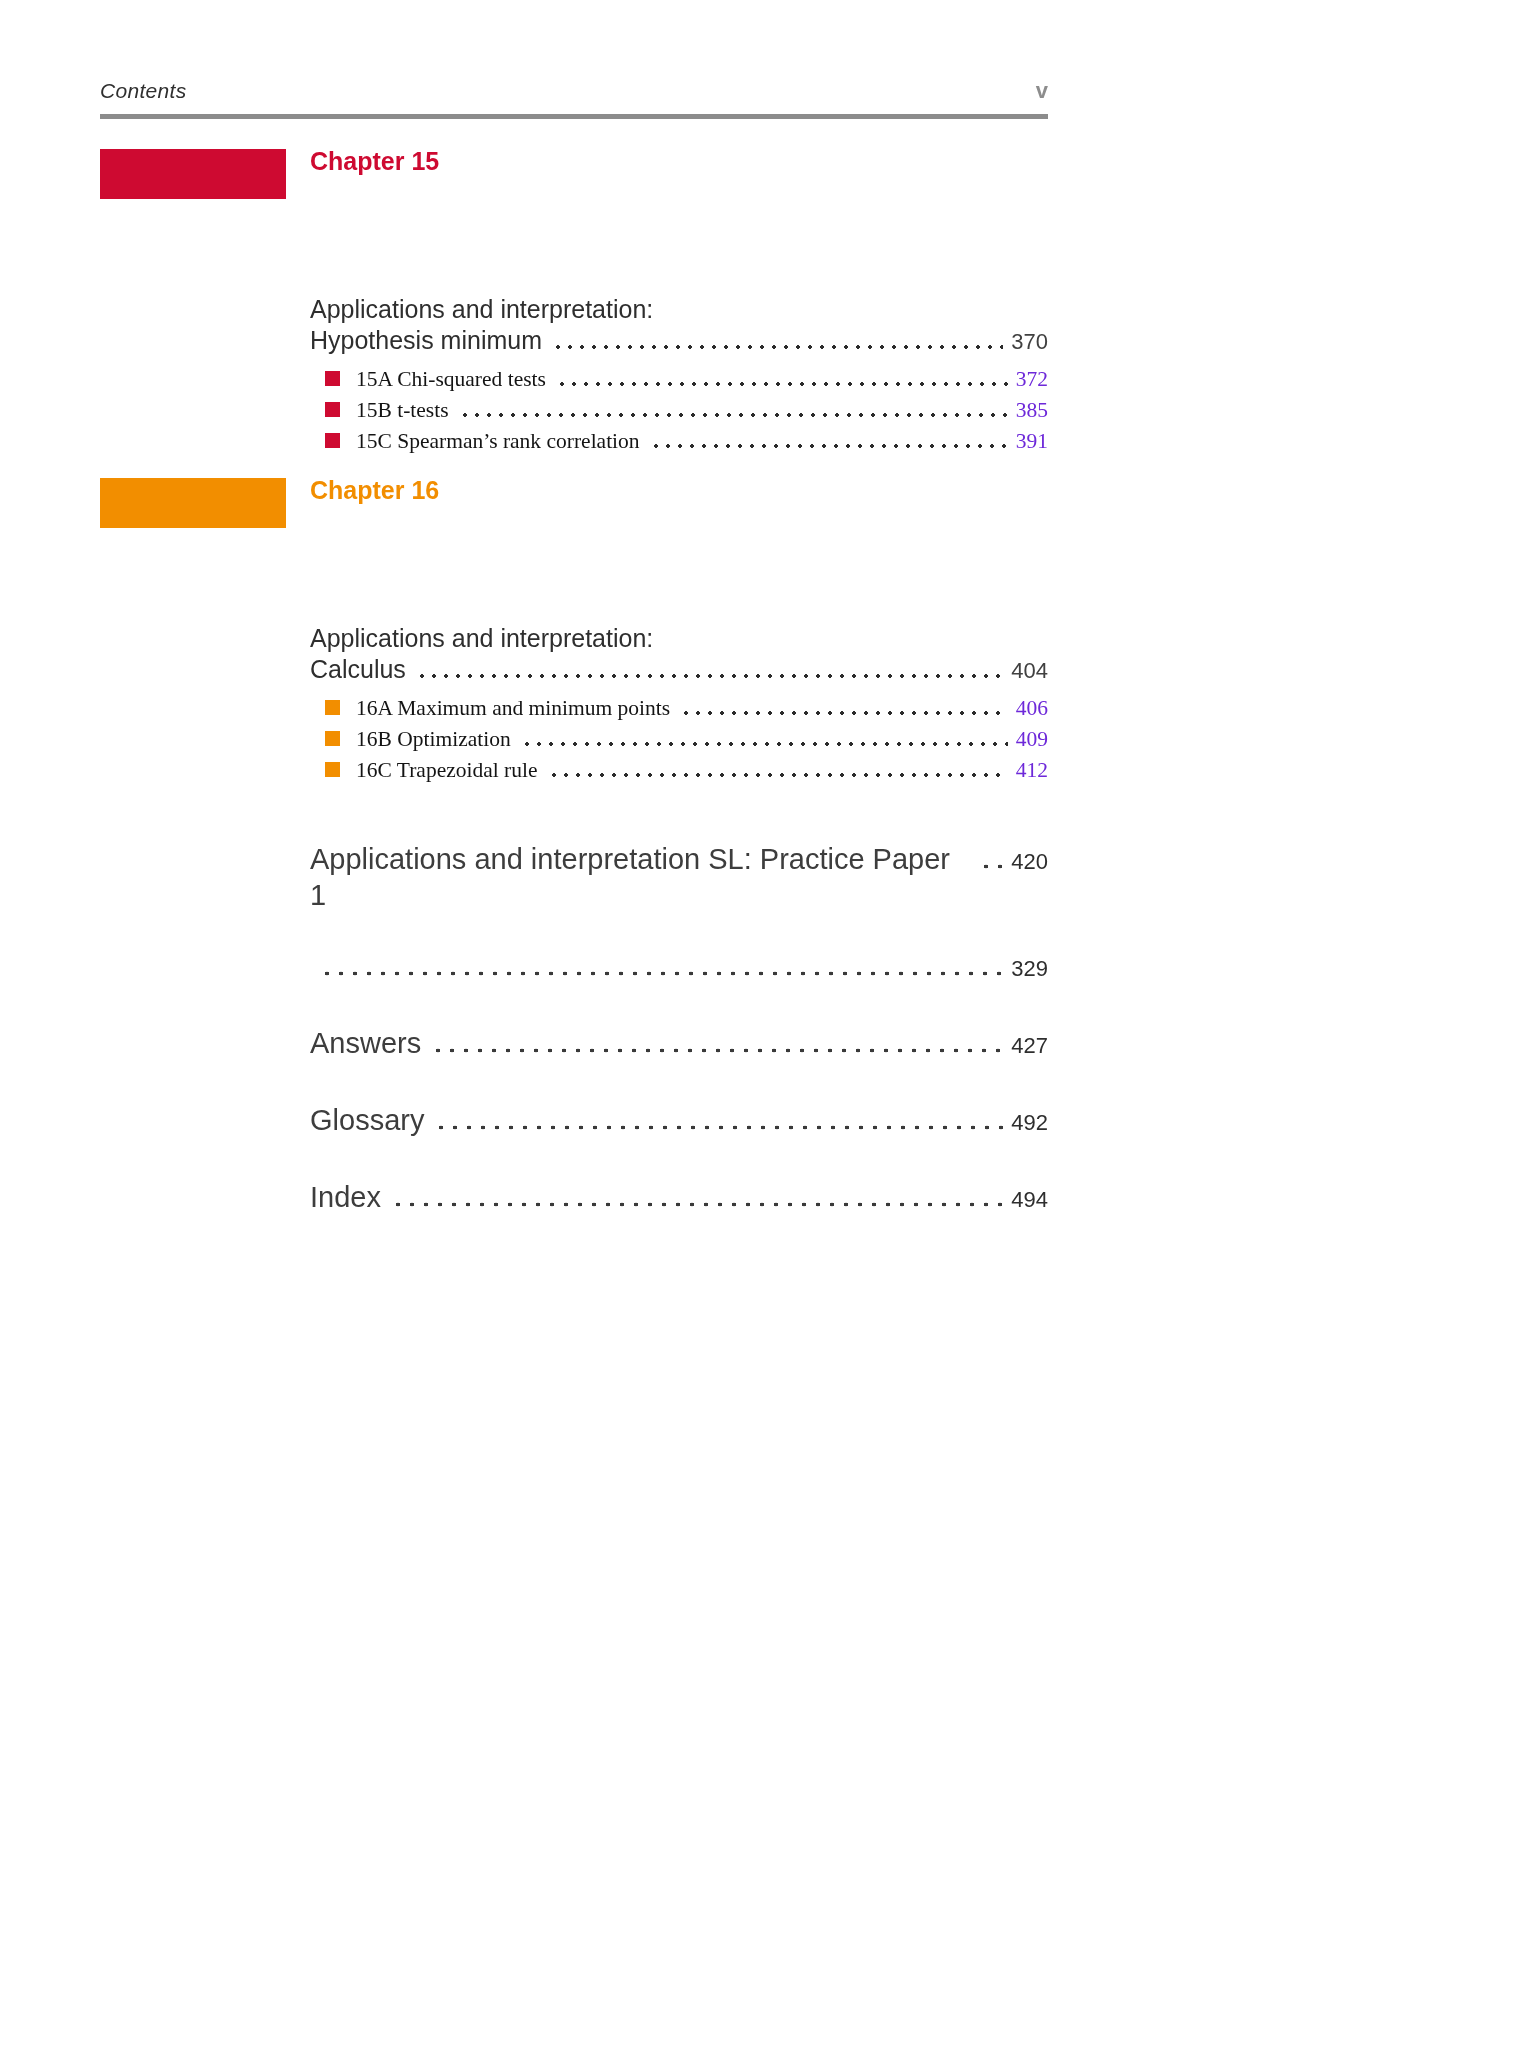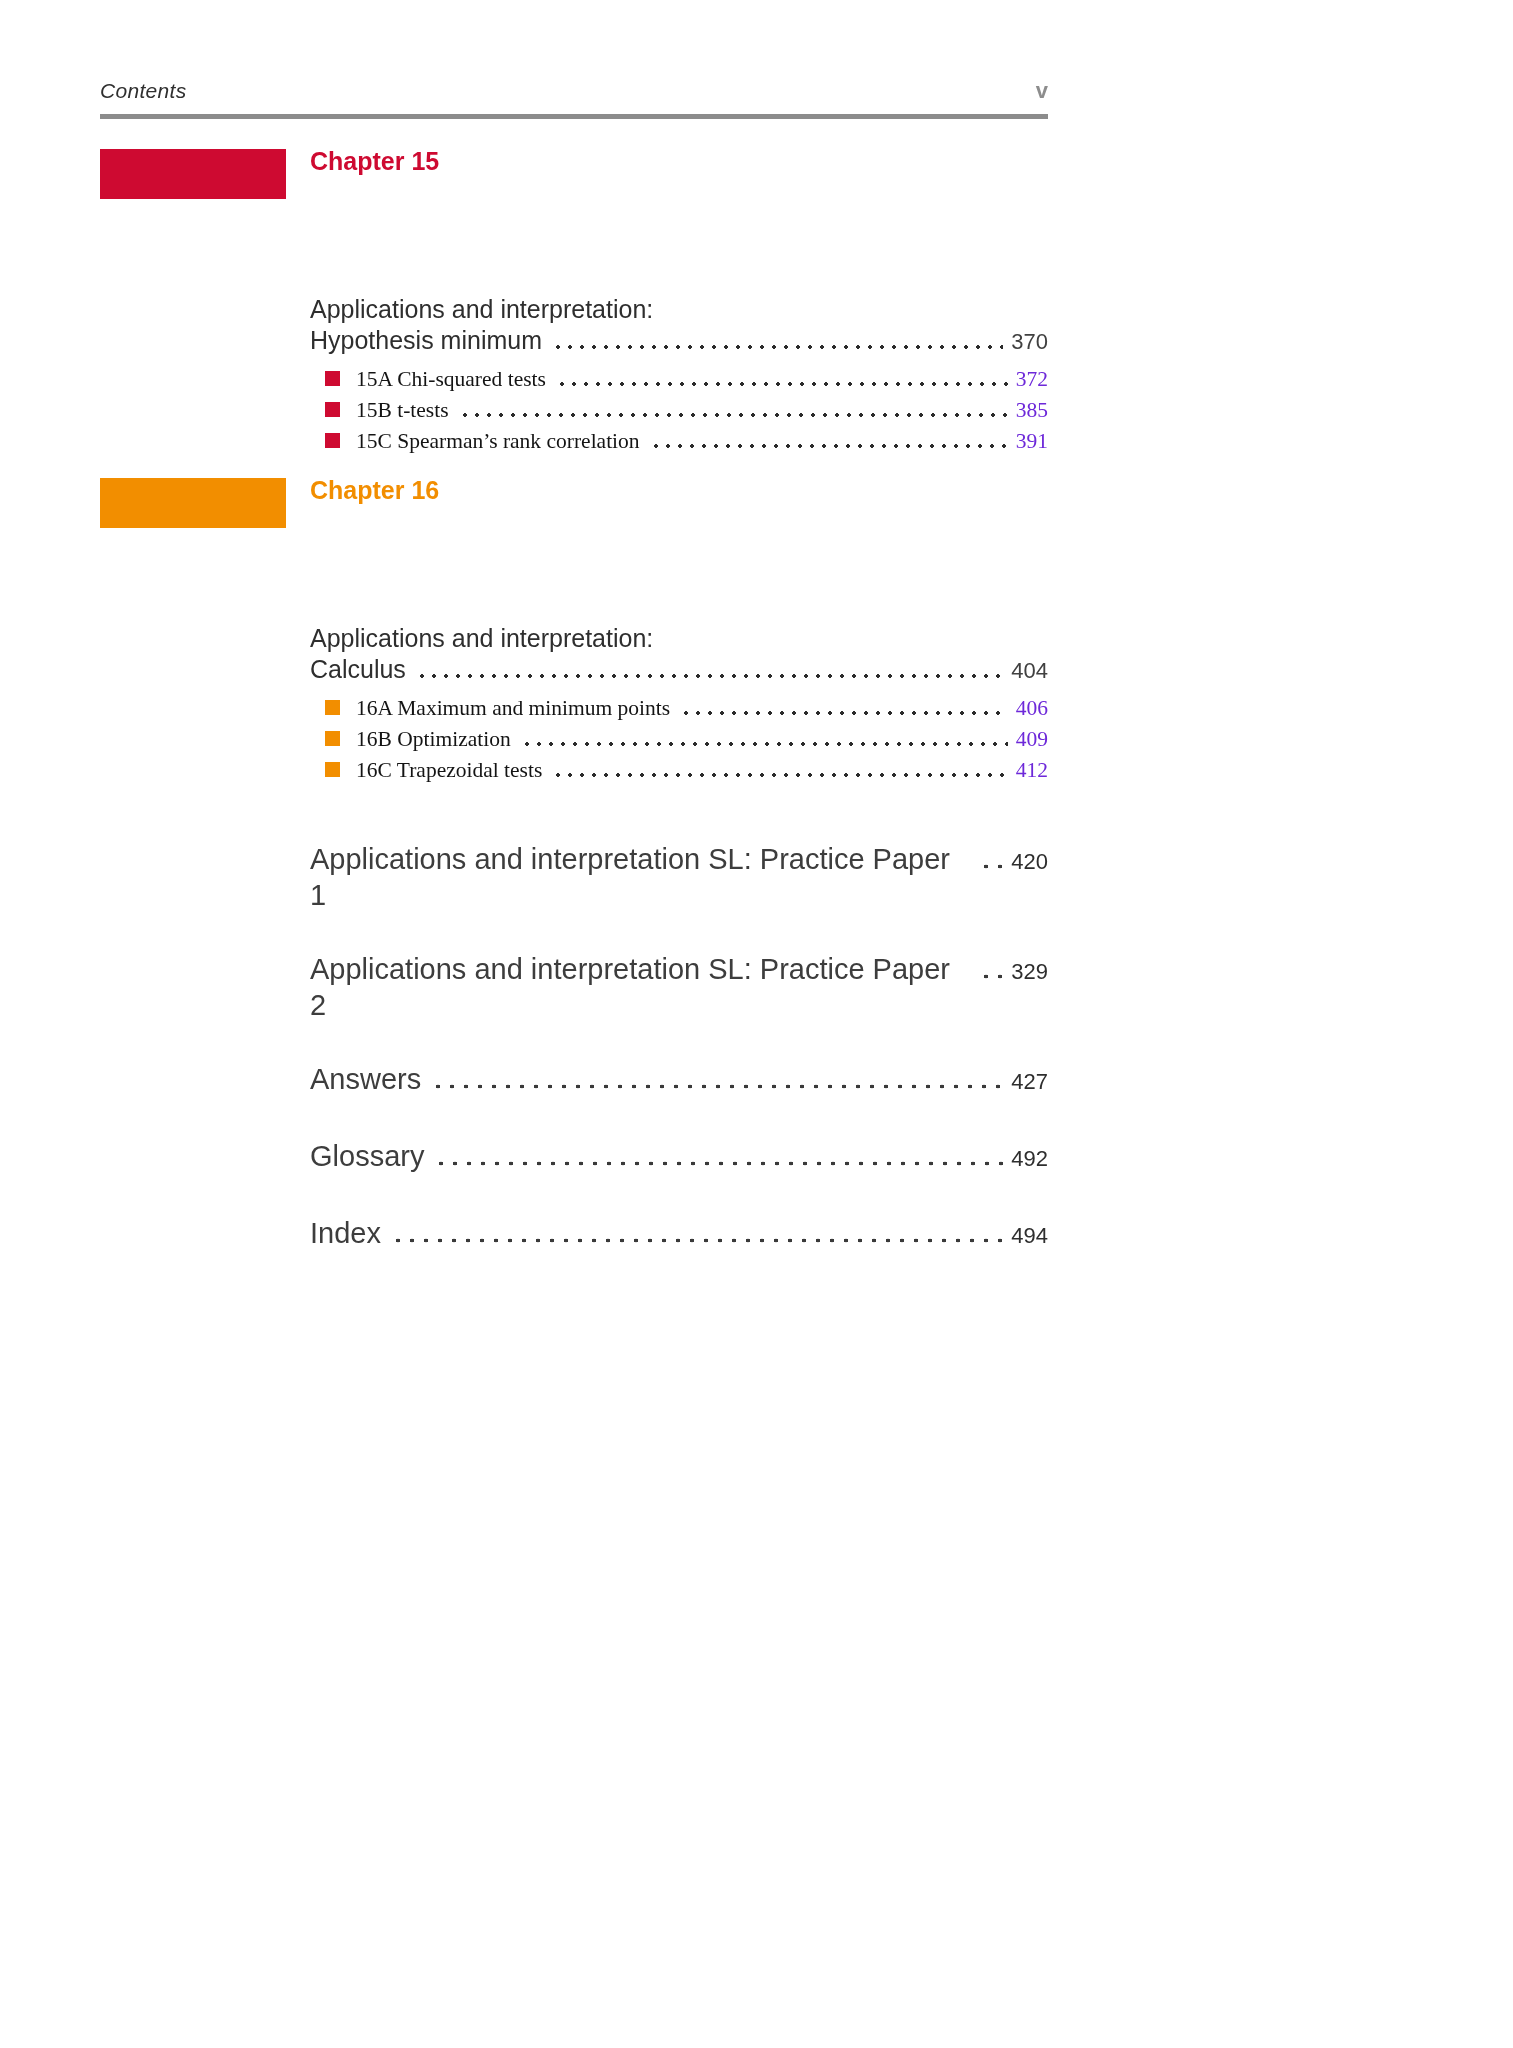--- a/index.html
+++ b/index.html
@@ -133,36 +133,35 @@
             <span class="section-page">406</span>
           </li>
           <li class="toc-row section-row">
             <span class="bullet bullet-orange"></span>
             <span>16B Optimization</span>
             <span class="leader"></span>
             <span class="section-page">409</span>
           </li>
           <li class="toc-row section-row">
             <span class="bullet bullet-orange"></span>
-            <span>16C Trapezoidal tests</span>
+            <span>16C Trapezoidal rule</span>
             <span class="leader"></span>
             <span class="section-page">412</span>
           </li>
         </ul>
       </div>
     </section>
 
     <div class="backmatter">
       <div class="toc-row">
         <span>Applications and interpretation SL: Practice Paper 1</span>
         <span class="leader leader-big"></span>
         <span class="backmatter-page">420</span>
       </div>
       <div class="toc-row">
-        <span>Applications and interpretation SL: Practice Paper 2</span>
         <span class="leader leader-big"></span>
         <span class="backmatter-page">329</span>
       </div>
       <div class="toc-row">
         <span>Answers</span>
         <span class="leader leader-big"></span>
         <span class="backmatter-page">427</span>
       </div>
       <div class="toc-row">
         <span>Glossary</span>

